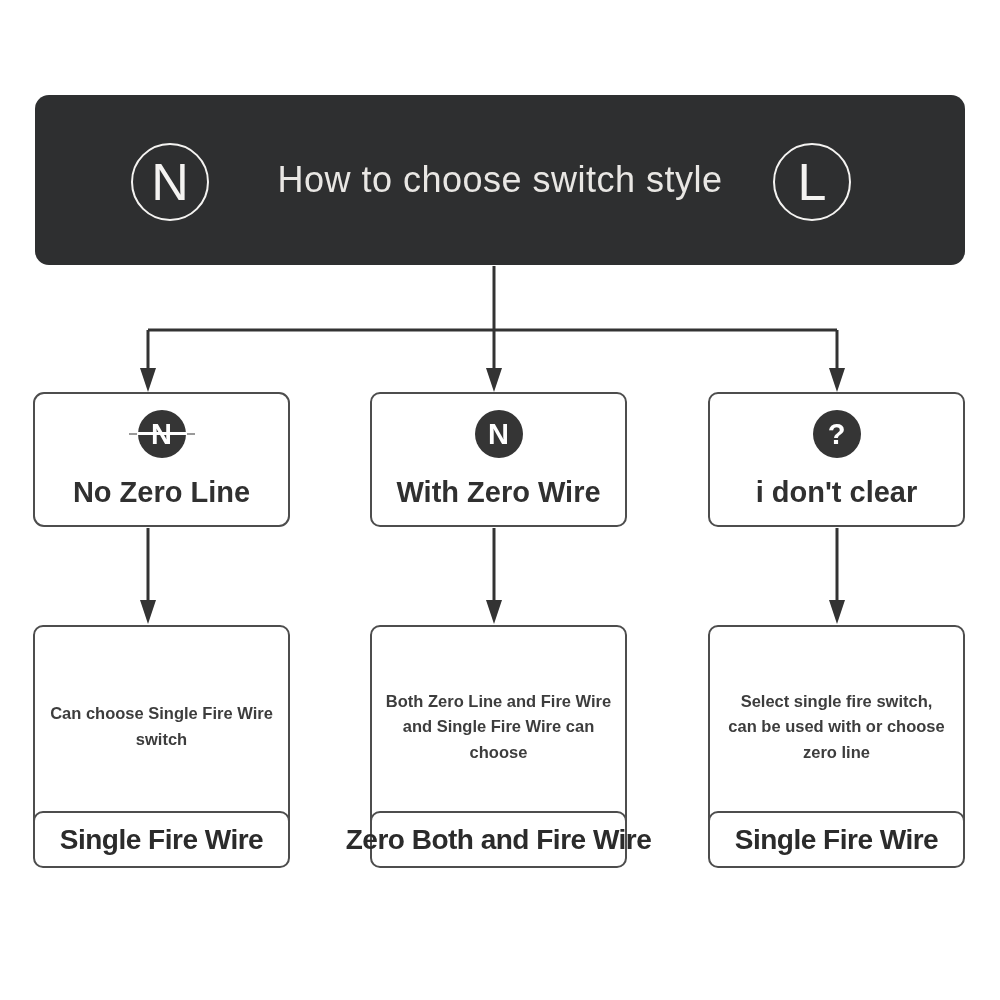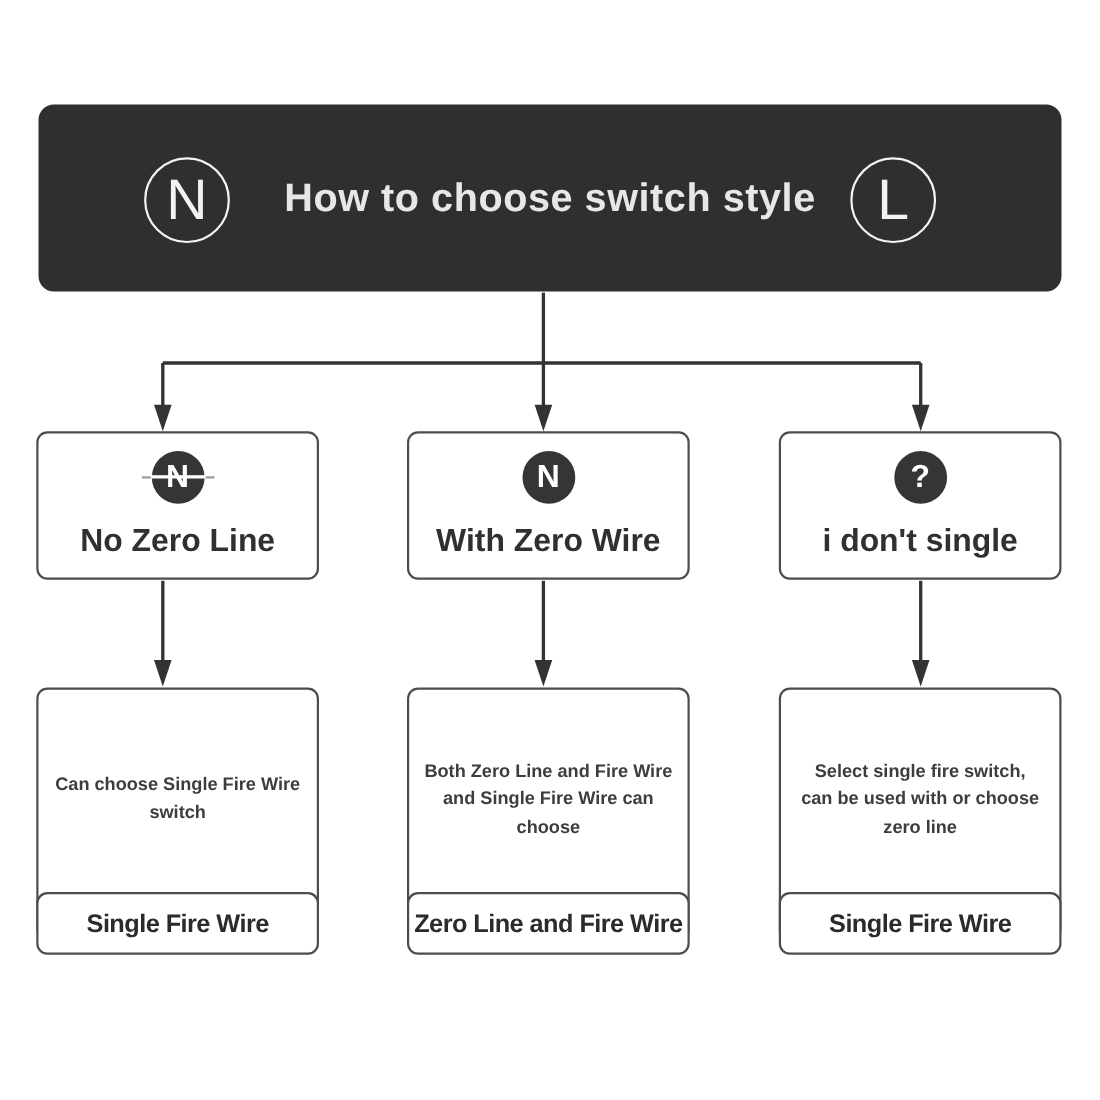--- a/index.html
+++ b/index.html
@@ -18,21 +18,21 @@
     position:absolute;top:48px;width:78px;height:78px;border-radius:50%;
     border:2.5px solid #f4f3f1;box-sizing:border-box;
     display:flex;align-items:center;justify-content:center;
     color:#f4f3f1;font-size:52px;font-weight:400;line-height:1;
   }
   .hdr-circle.left{left:96px;}
   .hdr-circle.right{left:738px;}
   .page-title{
     position:absolute;left:0;right:0;top:0;height:170px;
     display:flex;align-items:center;justify-content:center;
-    color:var(--header_text,#e9e7e4);font-size:36px;font-weight:bold;
+    color:var(--header_text,#e9e7e4);font-size:36px;font-weight:normal;
     letter-spacing:0.5px;
   }
 
   
   .connectors{position:absolute;left:0;top:0;width:1000px;height:1000px;}
   .connectors path{stroke:var(--arrow,#333333);stroke-width:3;fill:none;}
   .connectors polygon{fill:var(--arrow,#333333);}
 
   
   .opt-box{
@@ -63,24 +63,24 @@
   }
   .desc-text{
     white-space:pre-line;font-size:16.5px;font-weight:bold;color:#3d3d3d;line-height:1.55;
   }
   .result-box{
     position:absolute;left:0;right:0;bottom:0;height:57px;box-sizing:border-box;
     background:#fff;border:2px solid var(--box_border,#4d4d4d);border-radius:10px;
     display:flex;align-items:center;justify-content:center;
   }
   .result-text{
-    font-size:23px;font-weight:bold;color:#2b2b2b;letter-spacing:-0.5px;white-space:nowrap;
+    font-size:28px;font-weight:bold;color:#2b2b2b;letter-spacing:-0.5px;white-space:nowrap;
   }
 
-  .col-1{left:33px;}
+  .col-1{left:33px;border-radius:11px;}
   .col-2{left:370px;}
   .col-3{left:708px;}
 </style>
 </head>
 <body>
 
 <div class="canvas">
 
   <svg class="connectors" viewBox="0 0 1000 1000" aria-hidden="true">
     <g>
@@ -126,41 +126,41 @@
     <div class="icon-wrap">
       <span class="icon-circle">N</span>
     </div>
     <div class="opt-label">With Zero Wire</div>
   </div>
 
   <div class="opt-box col-3">
     <div class="icon-wrap">
       <span class="icon-circle">?</span>
     </div>
-    <div class="opt-label">i don't single</div>
+    <div class="opt-label">i don't clear</div>
   </div>
 
   <div class="bottom-box col-1">
     <div class="desc-box">
       <span class="desc-text">Can choose Single Fire Wire
 switch</span>
     </div>
     <div class="result-box">
       <span class="result-text">Single Fire Wire</span>
     </div>
   </div>
 
   <div class="bottom-box col-2">
     <div class="desc-box">
       <span class="desc-text">Both Zero Line and Fire Wire
 and Single Fire Wire can
 choose</span>
     </div>
     <div class="result-box">
-      <span class="result-text">Zero Line and Fire Wire</span>
+      <span class="result-text">Zero Both and Fire Wire</span>
     </div>
   </div>
 
   <div class="bottom-box col-3">
     <div class="desc-box">
       <span class="desc-text">Select single fire switch,
 can be used with or choose
 zero line</span>
     </div>
     <div class="result-box">

